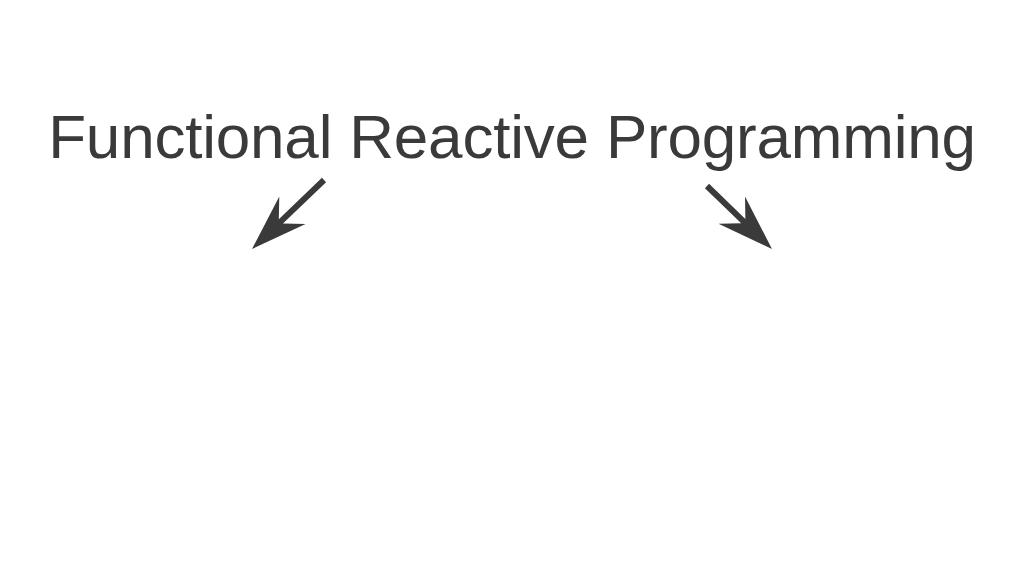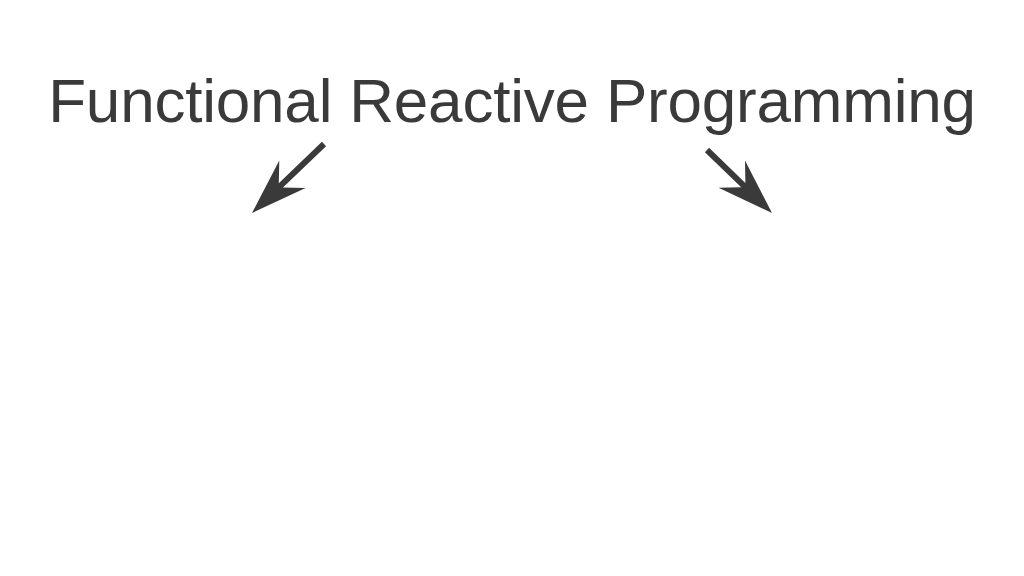--- a/index.html
+++ b/index.html
@@ -12,20 +12,21 @@
     background: #ffffff;
     font-family: "Liberation Sans", sans-serif;
     overflow: hidden;
   }
 
   .slide {
     position: relative;
     width: 1024px;
     height: 494px;
     background: #ffffff;
+    margin-top: 36px;
   }
 
   .slide-title {
     position: absolute;
     left: 0;
     top: 26px;
     width: 1024px;
     text-align: center;
     font-family: "Liberation Sans", sans-serif;
     font-size: 62px;

